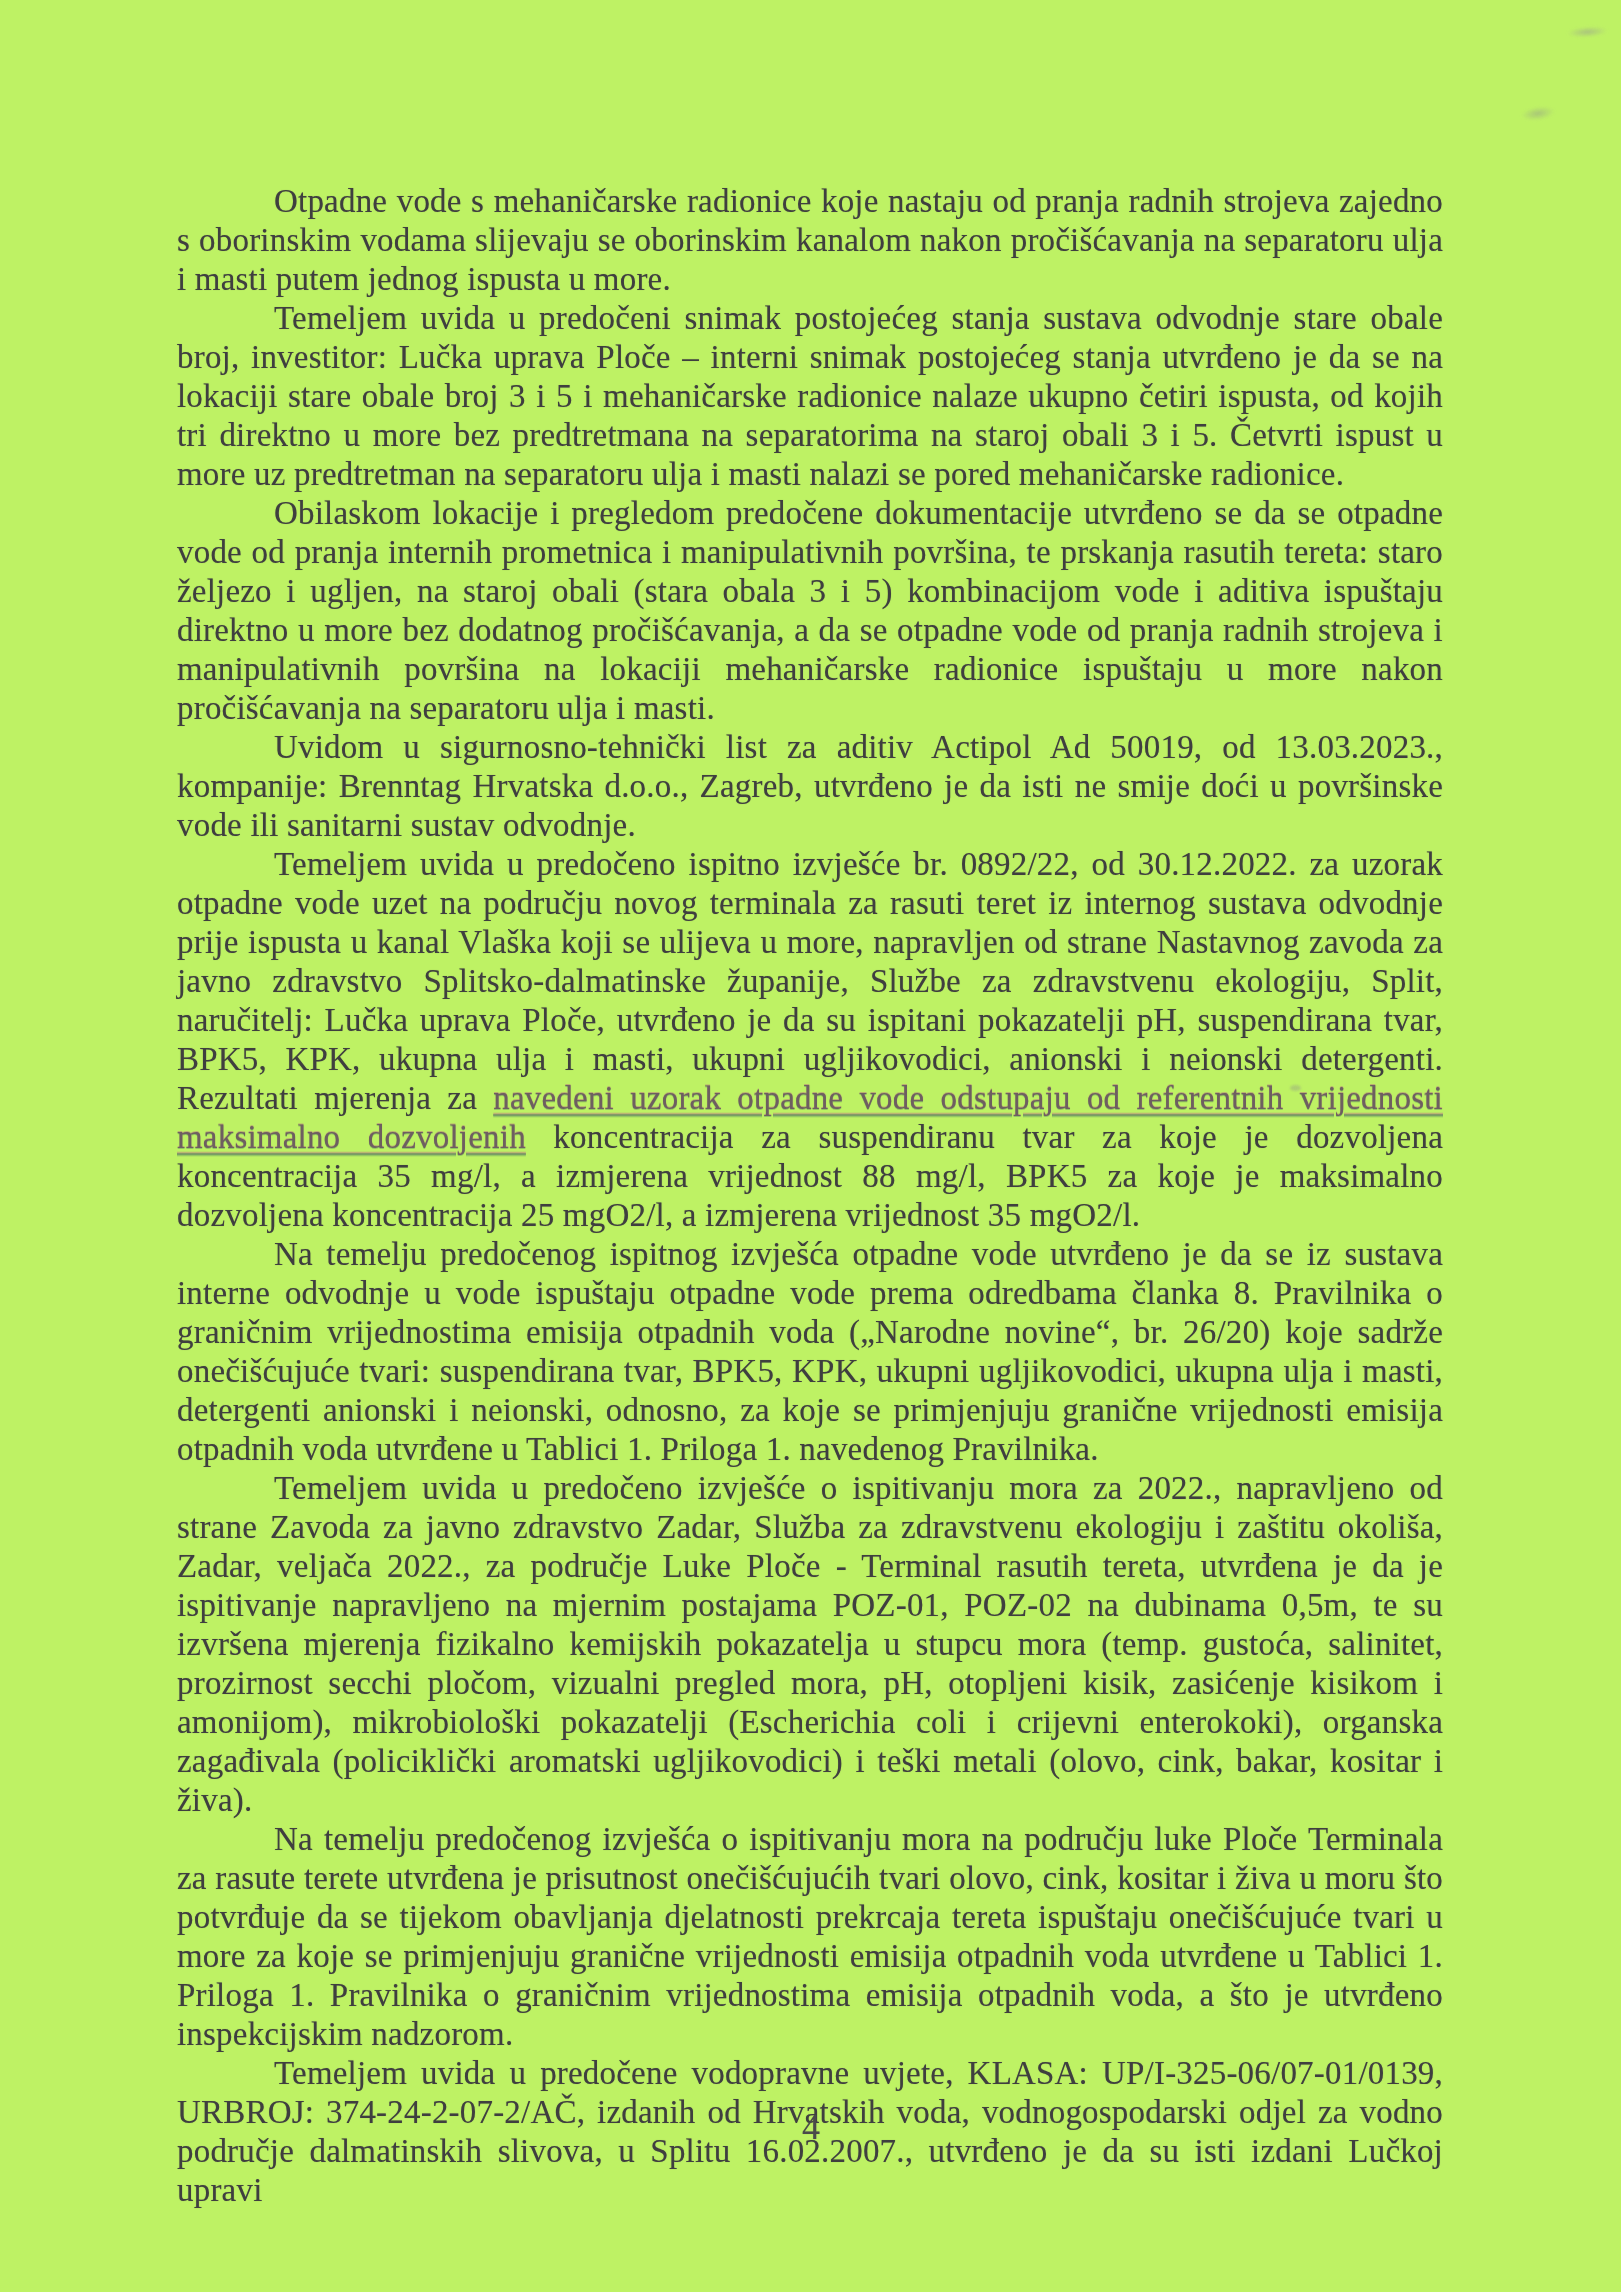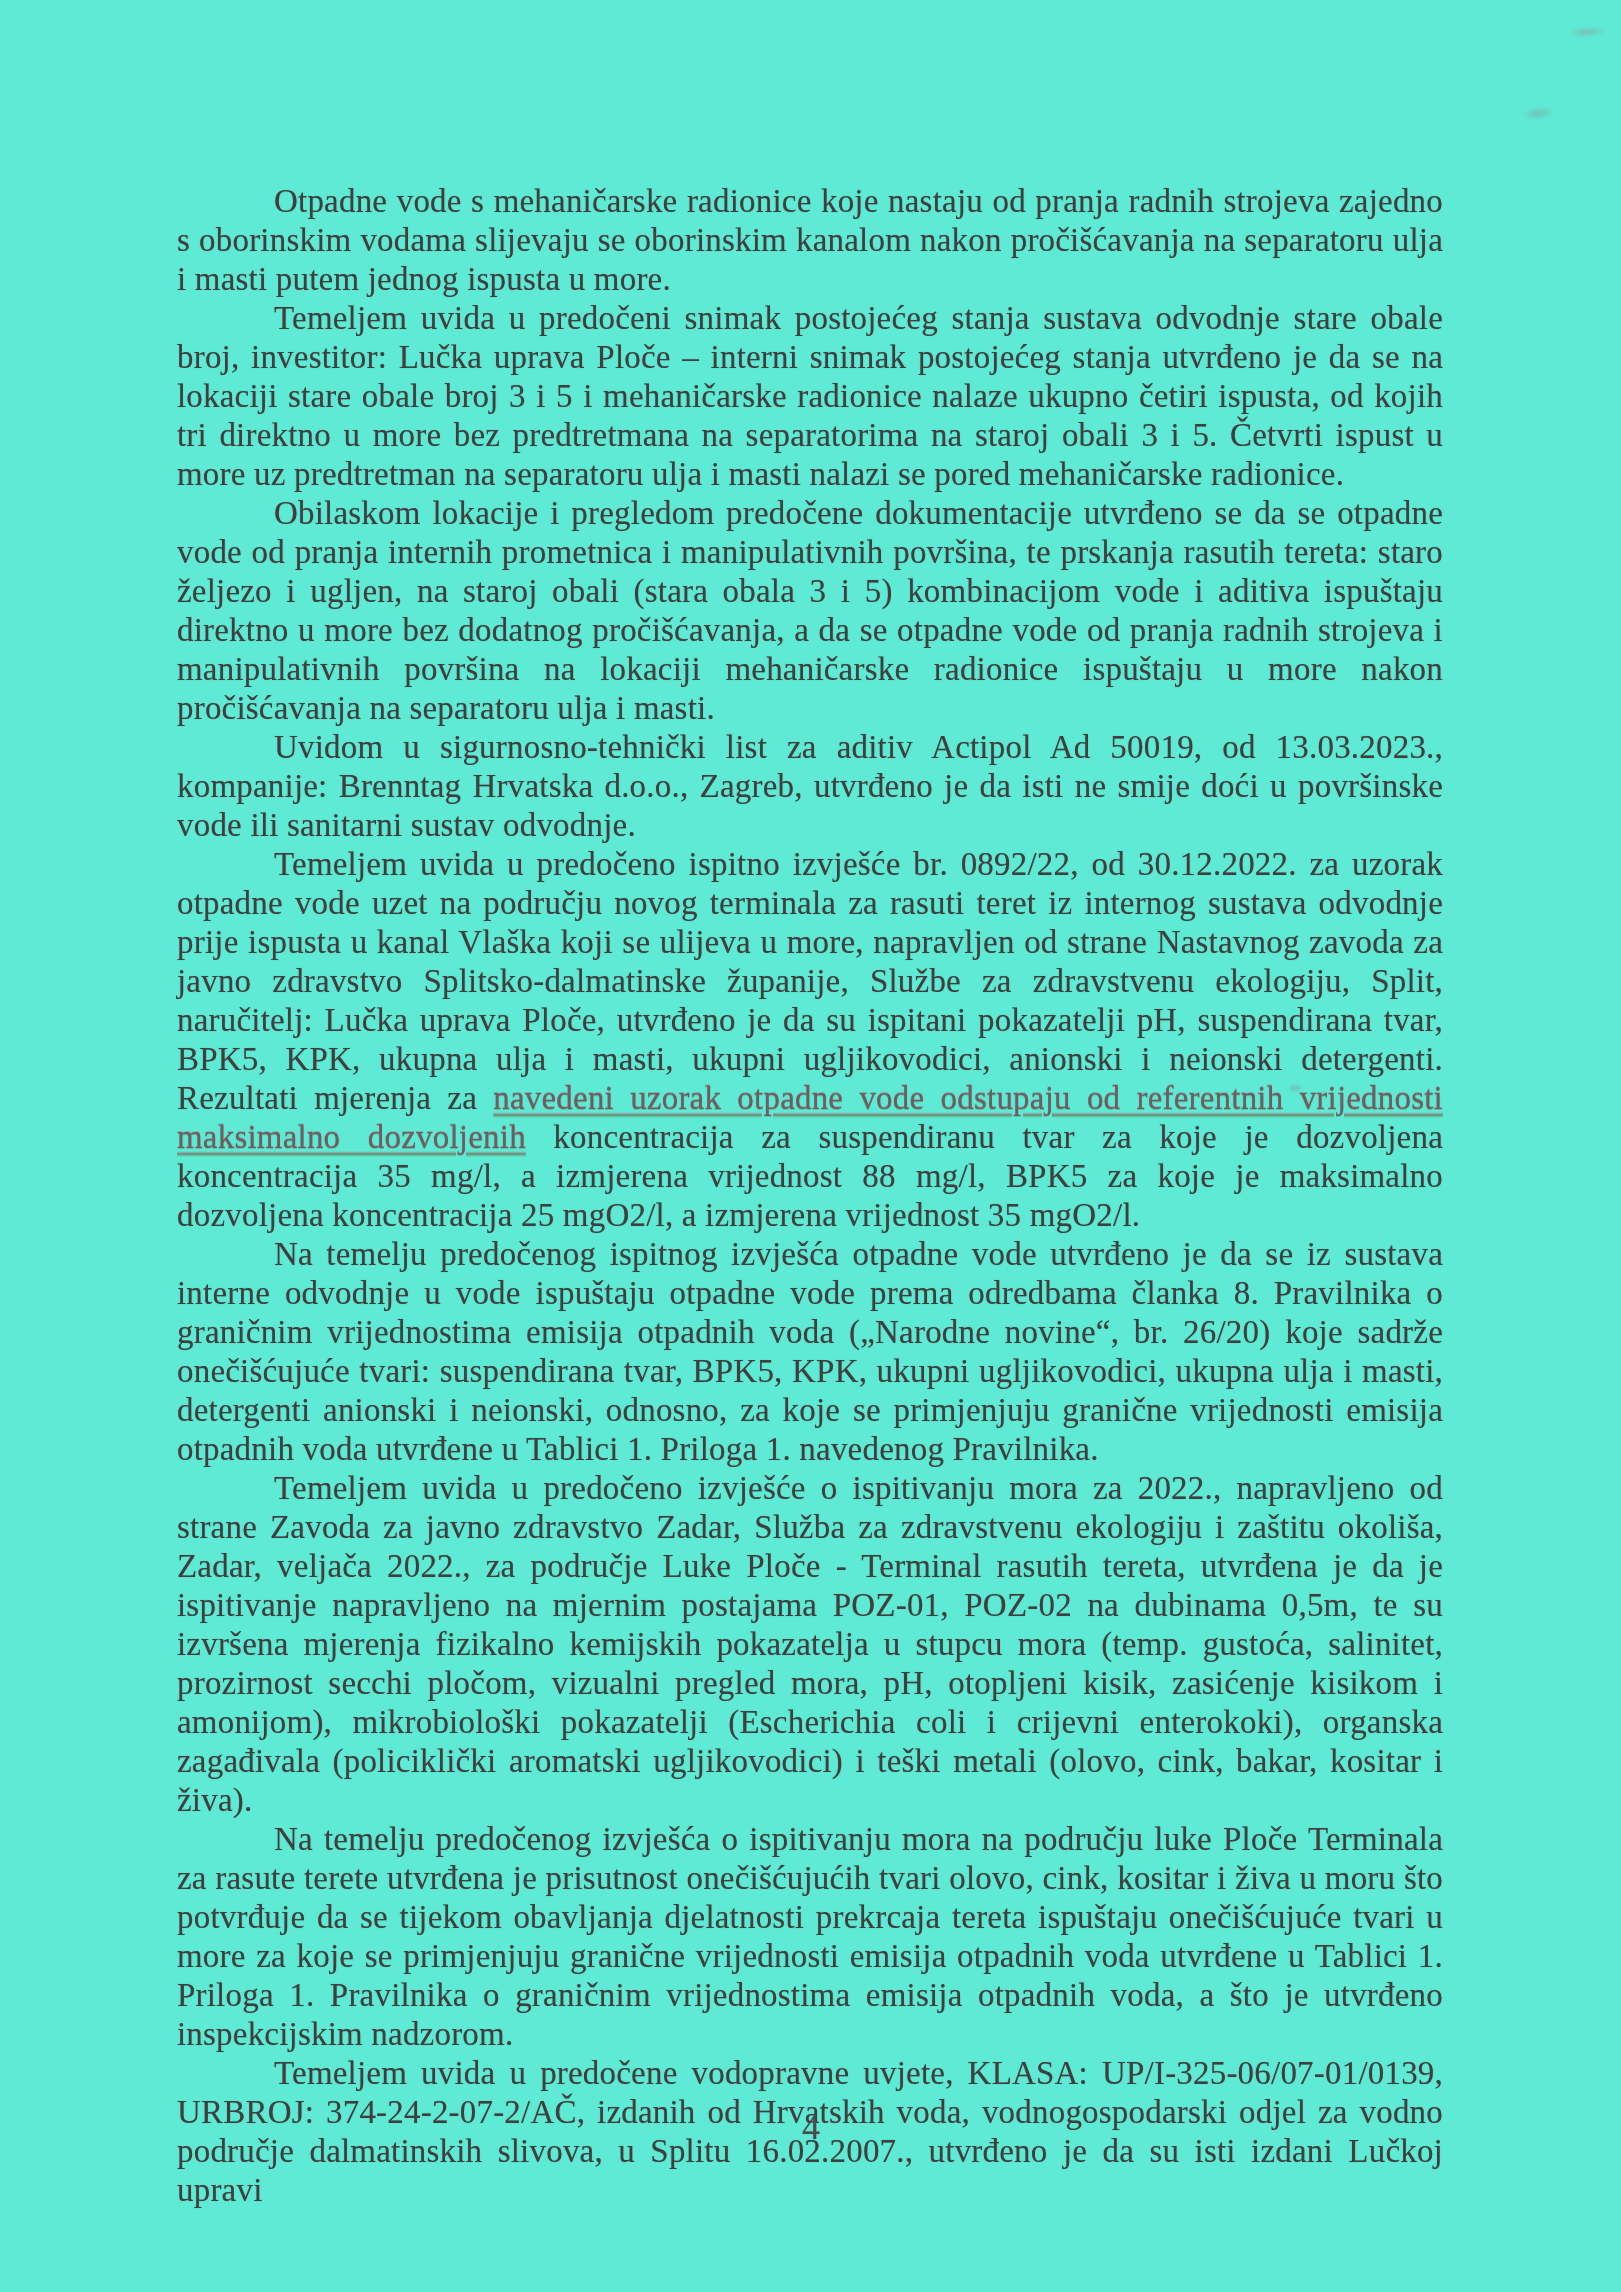--- a/index.html
+++ b/index.html
@@ -4,21 +4,21 @@
 <style>
   html, body {
     margin: 0;
     padding: 0;
     background: #ffffff;
   }
   .page {
     position: relative;
     width: 1622px;
     height: 2293px;
-    background: #5eead4;
+    background: #bef264;
     overflow: hidden;
   }
   .textblock {
     position: absolute;
     left: 177px;
     top: 182px;
     width: 1266px;
     font-family: "Liberation Serif", serif;
     font-size: 33px;
     line-height: 39px;

